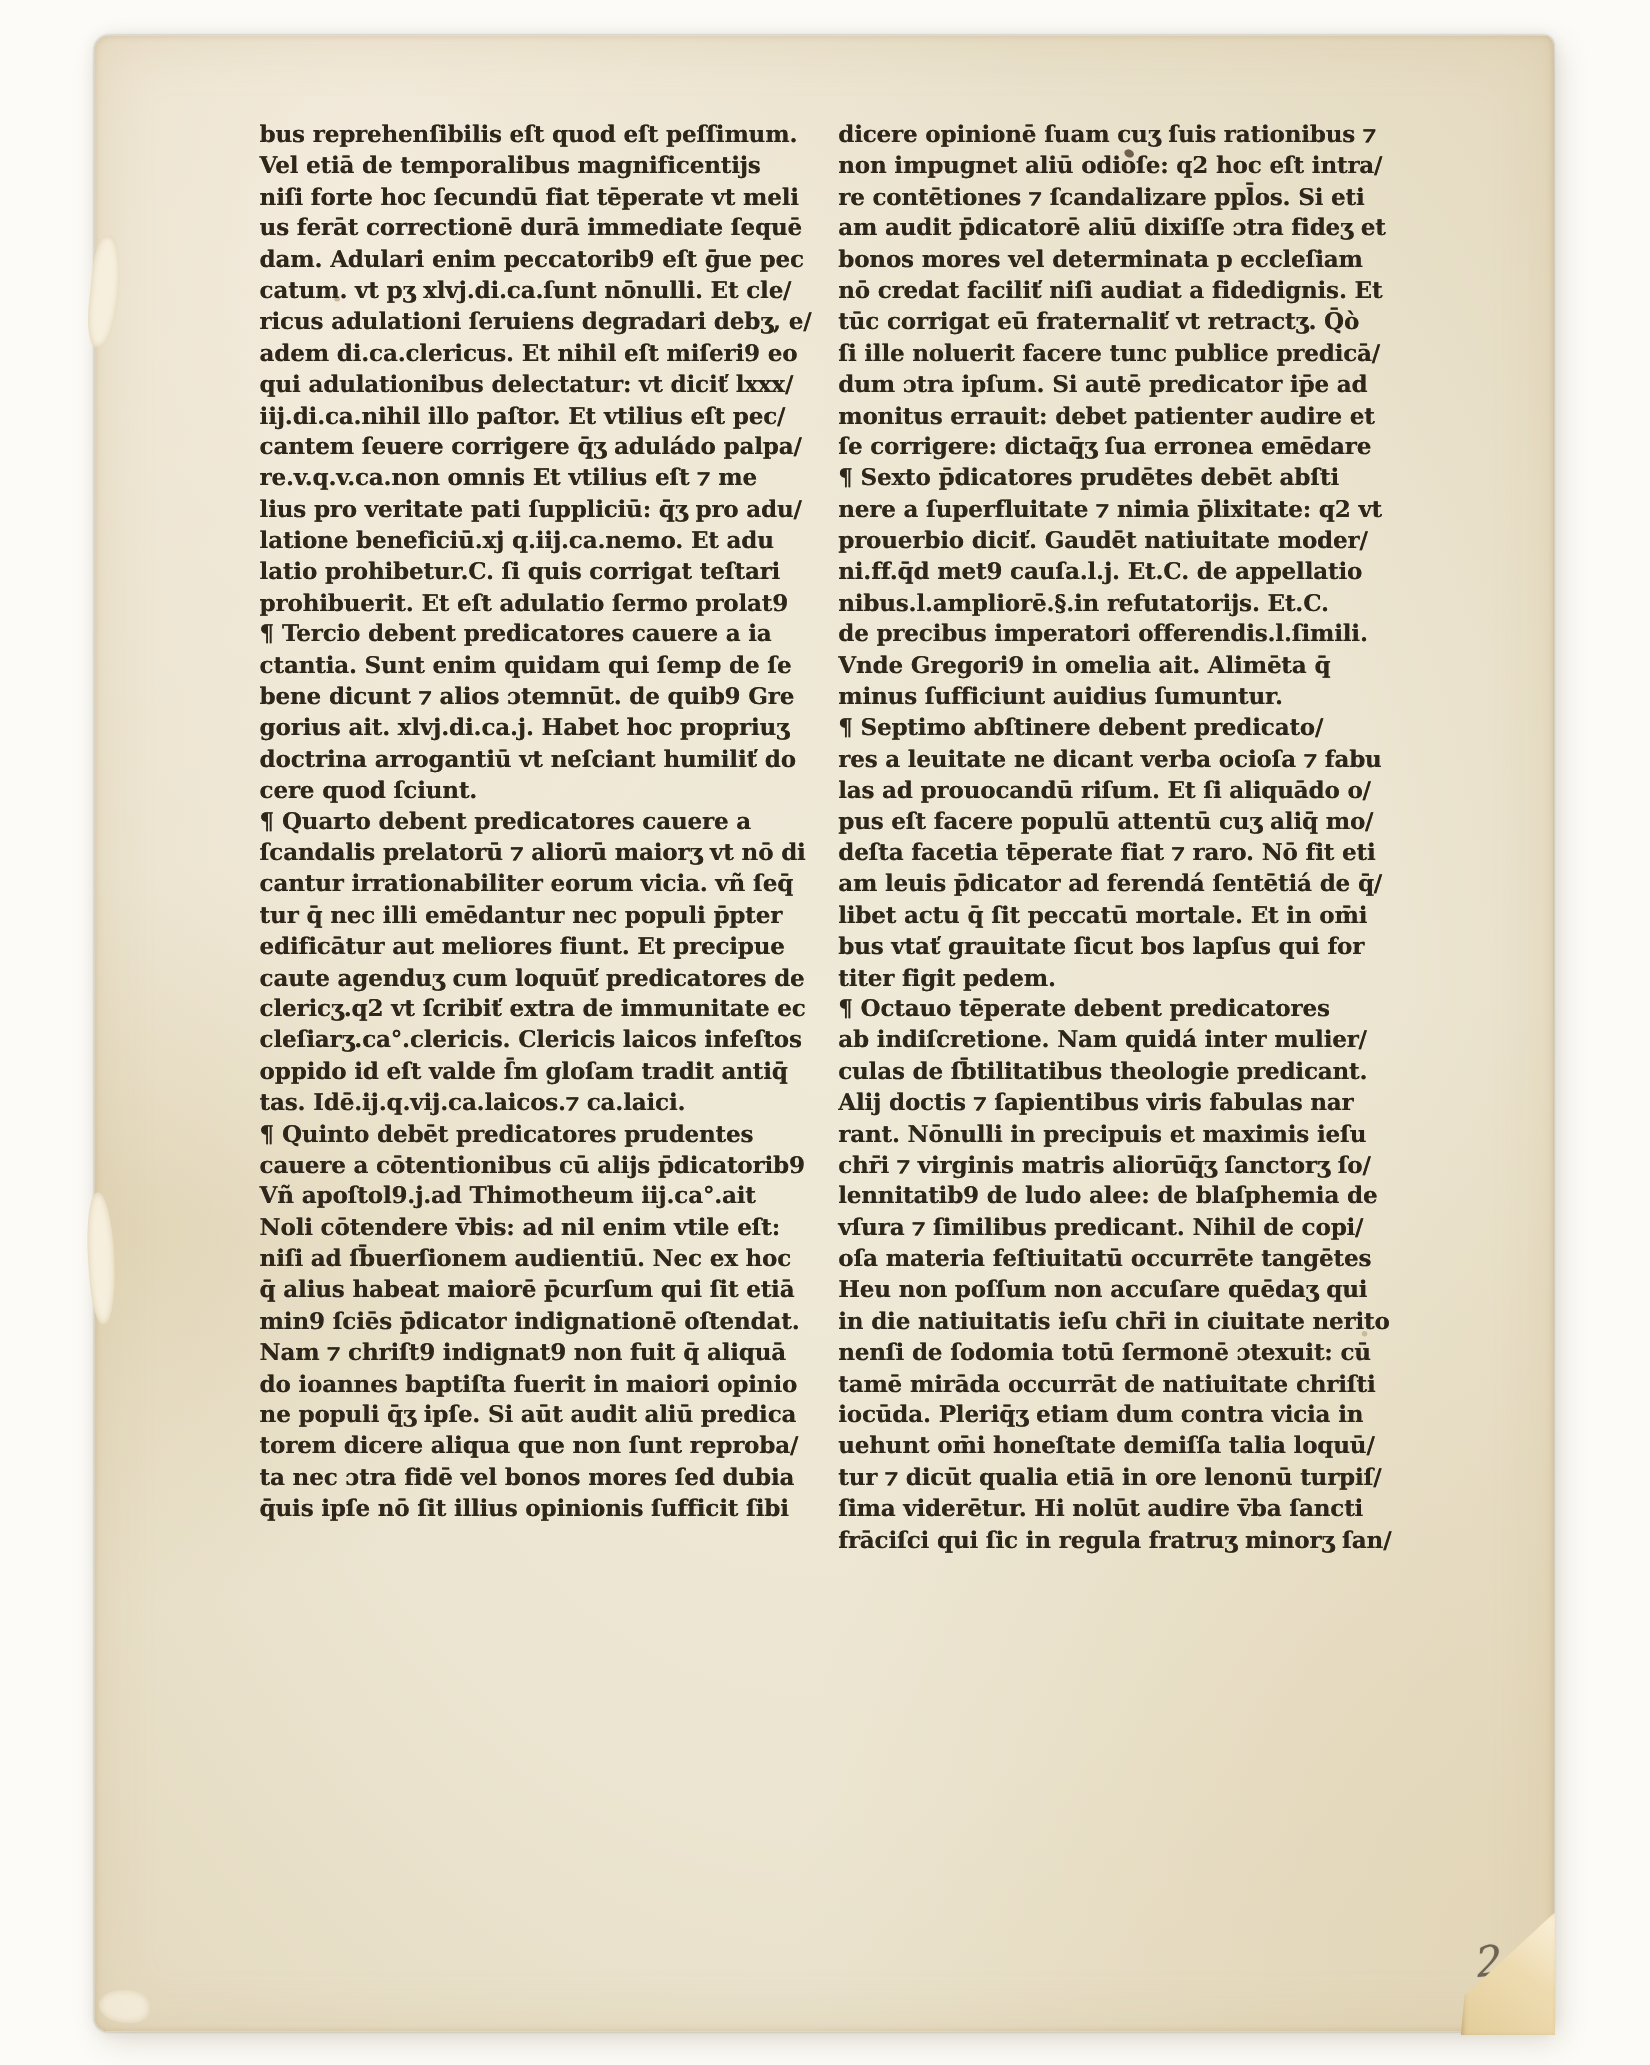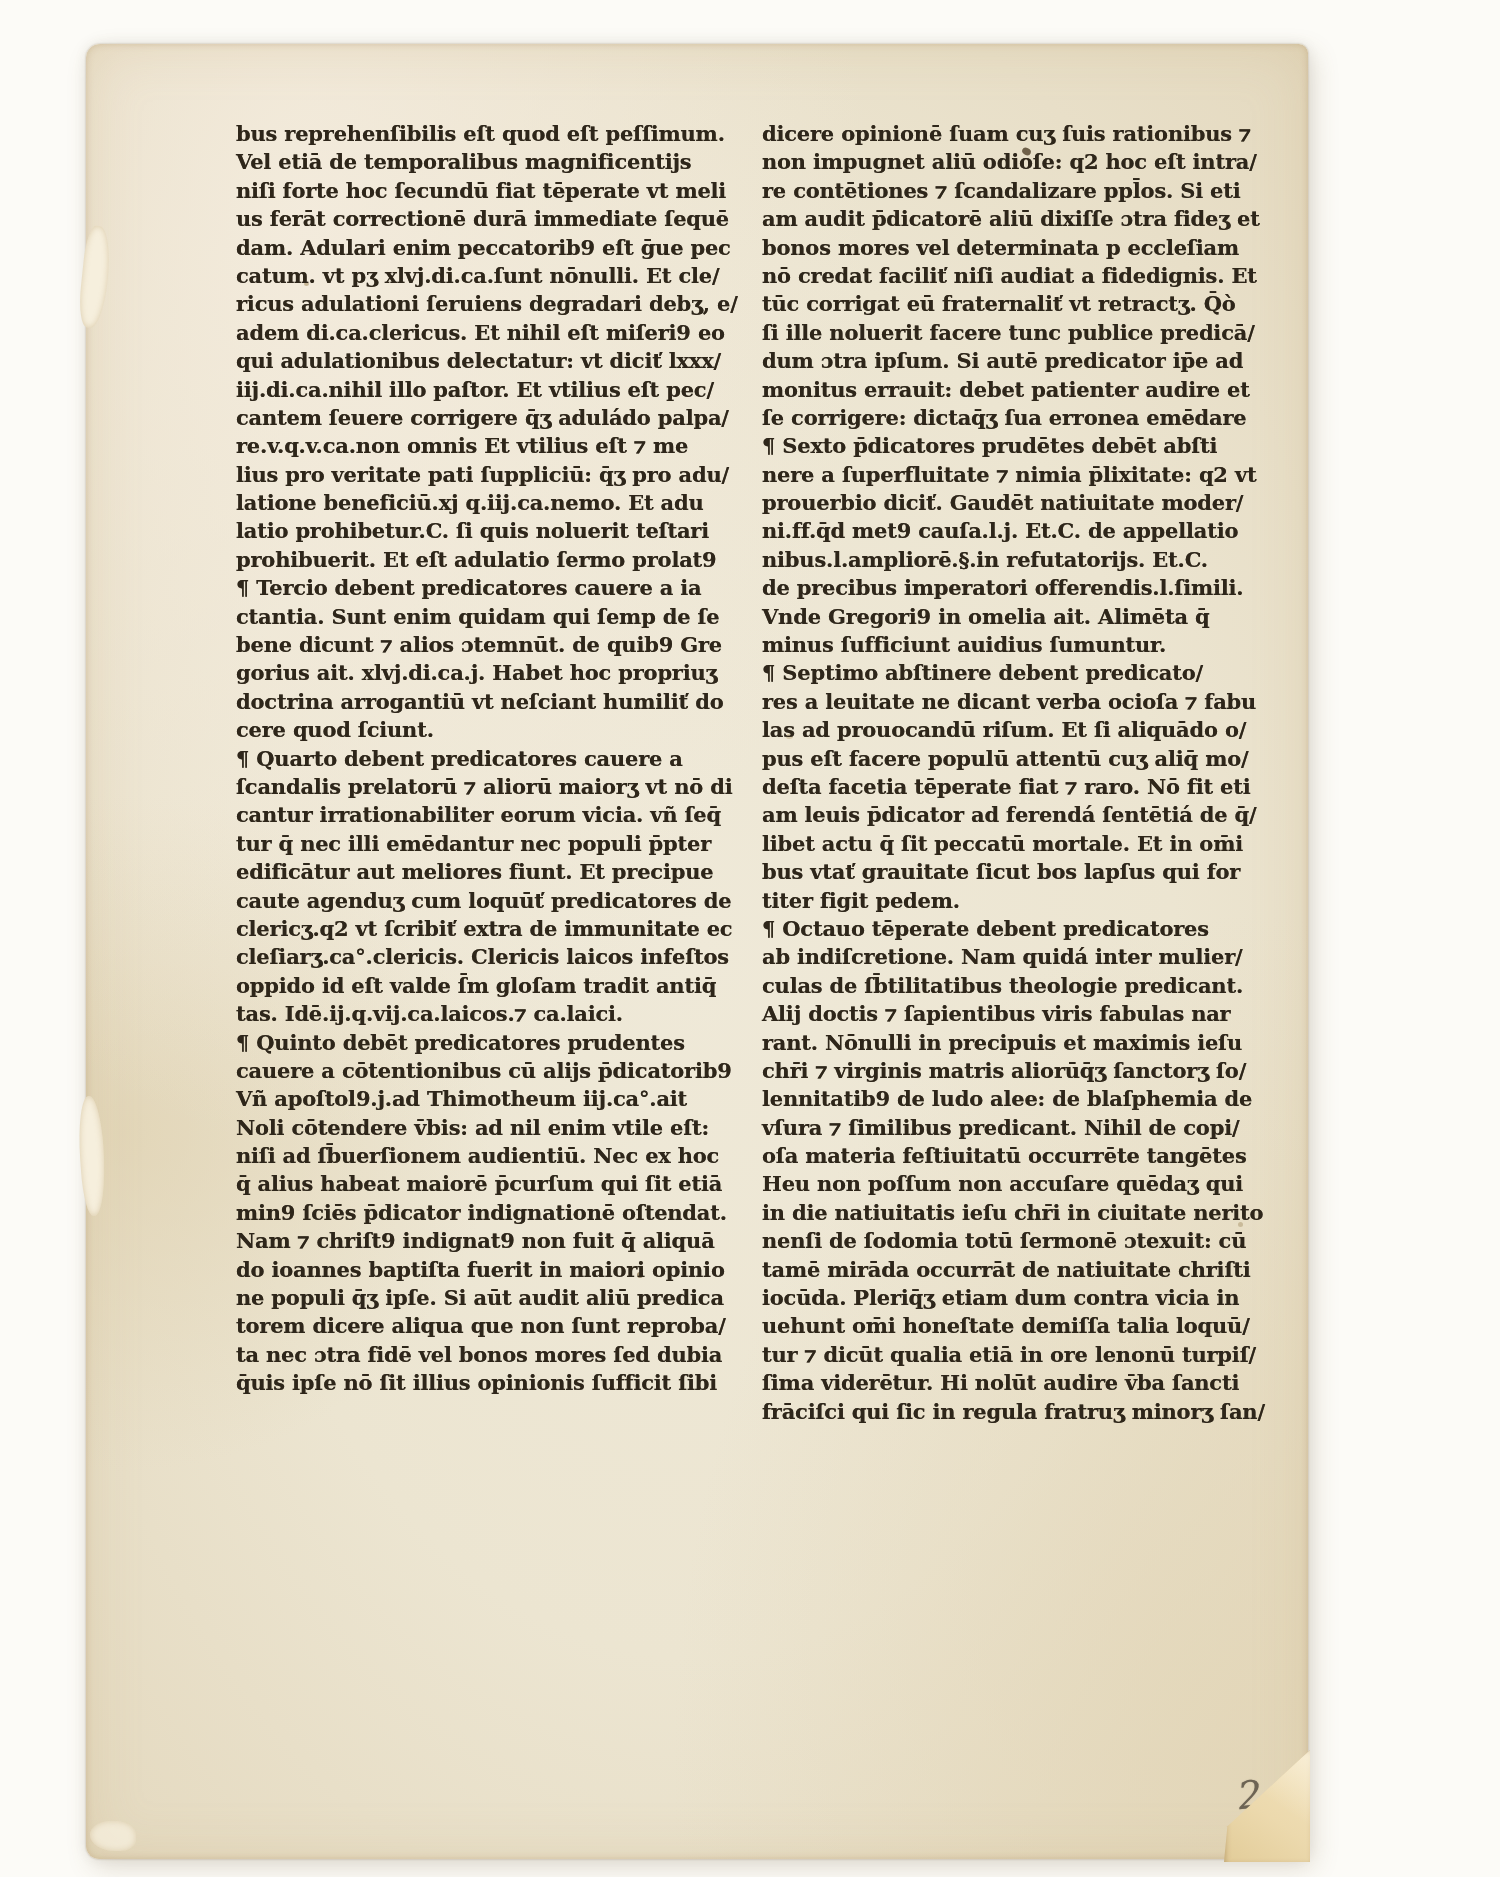--- a/index.html
+++ b/index.html
@@ -5,21 +5,21 @@
   html,body{margin:0;padding:0;}
   body{
     width:1500px;height:1877px;
     background:#fcfbf7;
     font-family:"DejaVu Serif","Liberation Serif",serif;
     position:relative;overflow:hidden;
   }
   .stage{position:absolute;inset:0;}
   
   .leaf{
-    position:absolute;left:86px;top:44px;width:1222px;height:1815px;
+    position:absolute;left:86px;top:32px;width:1326px;height:1815px;
     background:
       radial-gradient(ellipse at 18% 10%, rgba(244,236,222,.9) 0%, rgba(244,236,222,0) 40%),
       radial-gradient(ellipse at 95% 95%, rgba(226,213,182,.8) 0%, rgba(226,213,182,0) 35%),
       radial-gradient(ellipse at 3% 60%, rgba(223,209,176,.7) 0%, rgba(223,209,176,0) 22%),
       radial-gradient(ellipse at 50% 50%, #efe9d8 0%, #ece5d1 55%, #e4d9bf 100%);
     border-radius:14px 9px 11px 13px;
     box-shadow:
       0 0 2px rgba(120,95,55,.45),
       6px 9px 26px rgba(110,90,50,.18),
       0 0 14px rgba(0,0,0,.07),
@@ -94,21 +94,21 @@
         <div class="tline">dam. Adulari enim peccatorib9 eſt ḡue pec</div>
         <div class="tline">catum. vt pʒ xlvj.di.ca.ſunt nōnulli. Et cle/</div>
         <div class="tline">ricus adulationi ſeruiens degradari debʒ, e/</div>
         <div class="tline">adem di.ca.clericus. Et nihil eſt miſeri9 eo</div>
         <div class="tline">qui adulationibus delectatur: vt diciť lxxx/</div>
         <div class="tline">iij.di.ca.nihil illo paſtor. Et vtilius eſt pec/</div>
         <div class="tline">cantem ſeuere corrigere q̄ʒ aduládo palpa/</div>
         <div class="tline">re.v.q.v.ca.non omnis Et vtilius eſt ⁊ me</div>
         <div class="tline">lius pro veritate pati ſuppliciū: q̄ʒ pro adu/</div>
         <div class="tline">latione beneficiū.xj q.iij.ca.nemo. Et adu</div>
-        <div class="tline">latio prohibetur.C. ſi quis noluerit teſtari</div>
+        <div class="tline">latio prohibetur.C. ſi quis corrigat teſtari</div>
         <div class="tline">prohibuerit. Et eſt adulatio ſermo prolat9</div>
         <div class="tline">¶ Tercio debent predicatores cauere a ia</div>
         <div class="tline">ctantia. Sunt enim quidam qui ſemp de ſe</div>
         <div class="tline">bene dicunt ⁊ alios ɔtemnūt. de quib9 Gre</div>
         <div class="tline">gorius ait. xlvj.di.ca.j. Habet hoc propriuʒ</div>
         <div class="tline">doctrina arrogantiū vt neſciant humiliť do</div>
         <div class="tline">cere quod ſciunt.</div>
         <div class="tline">¶ Quarto debent predicatores cauere a</div>
         <div class="tline">ſcandalis prelatorū ⁊ aliorū maiorʒ vt nō di</div>
         <div class="tline">cantur irrationabiliter eorum vicia. vñ ſeq̄</div>

